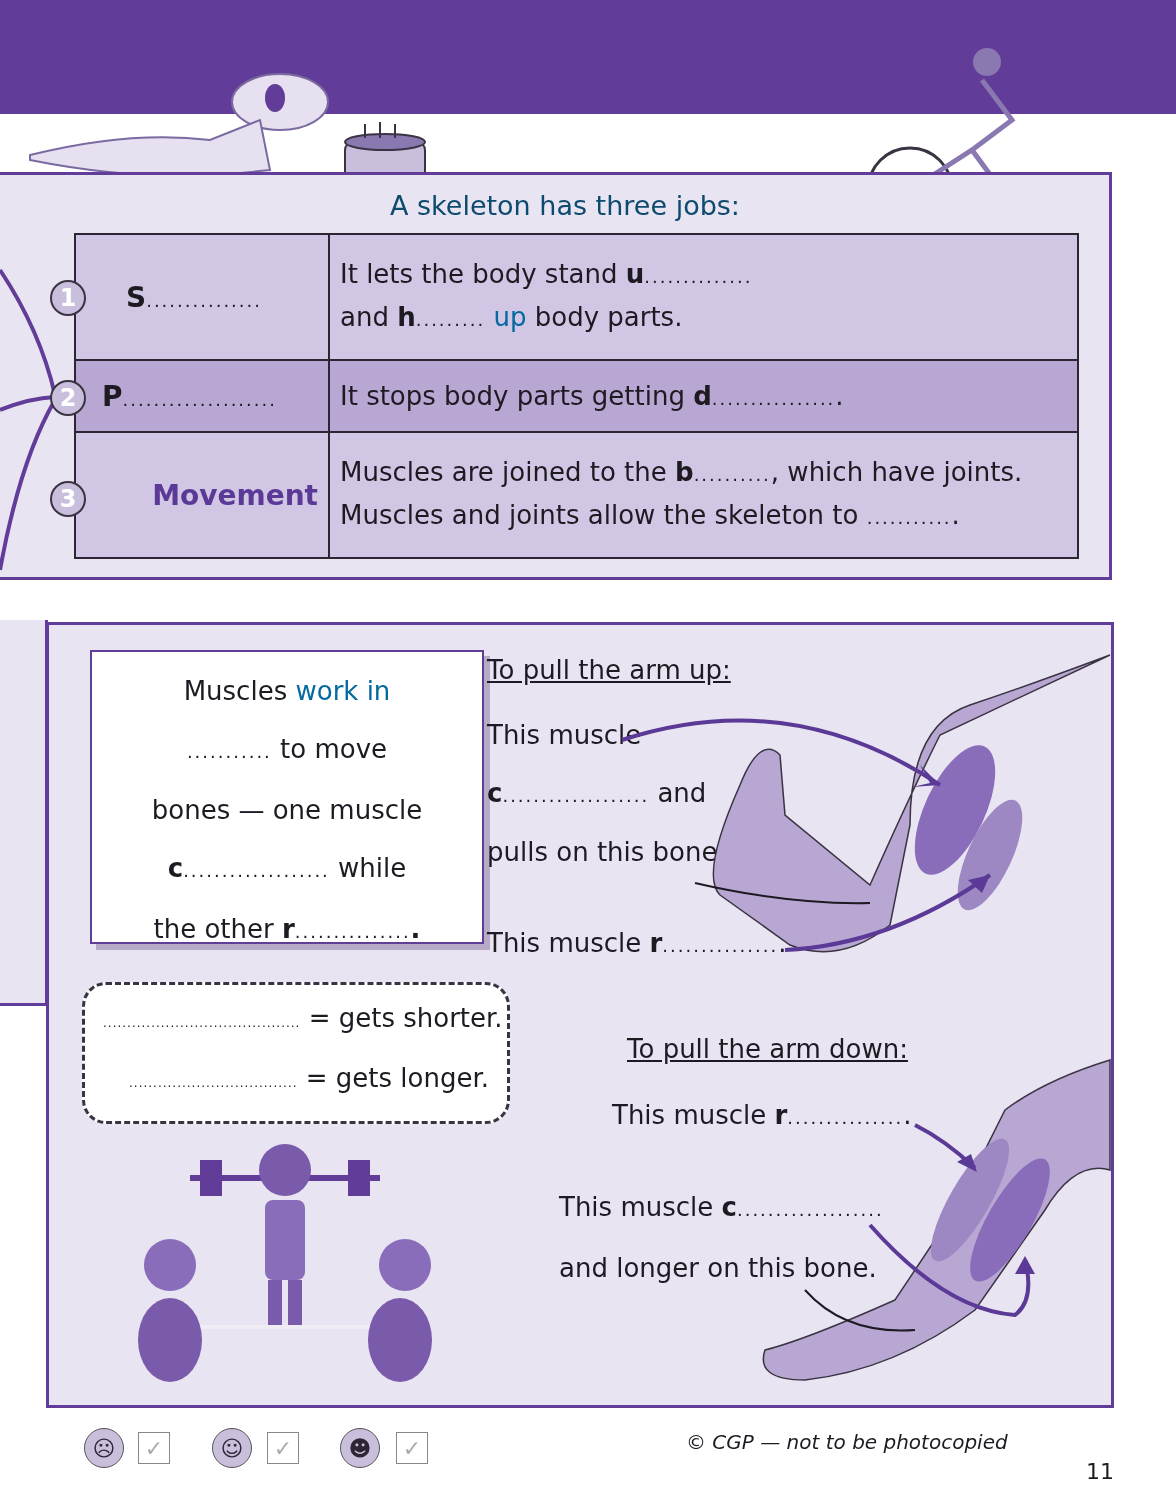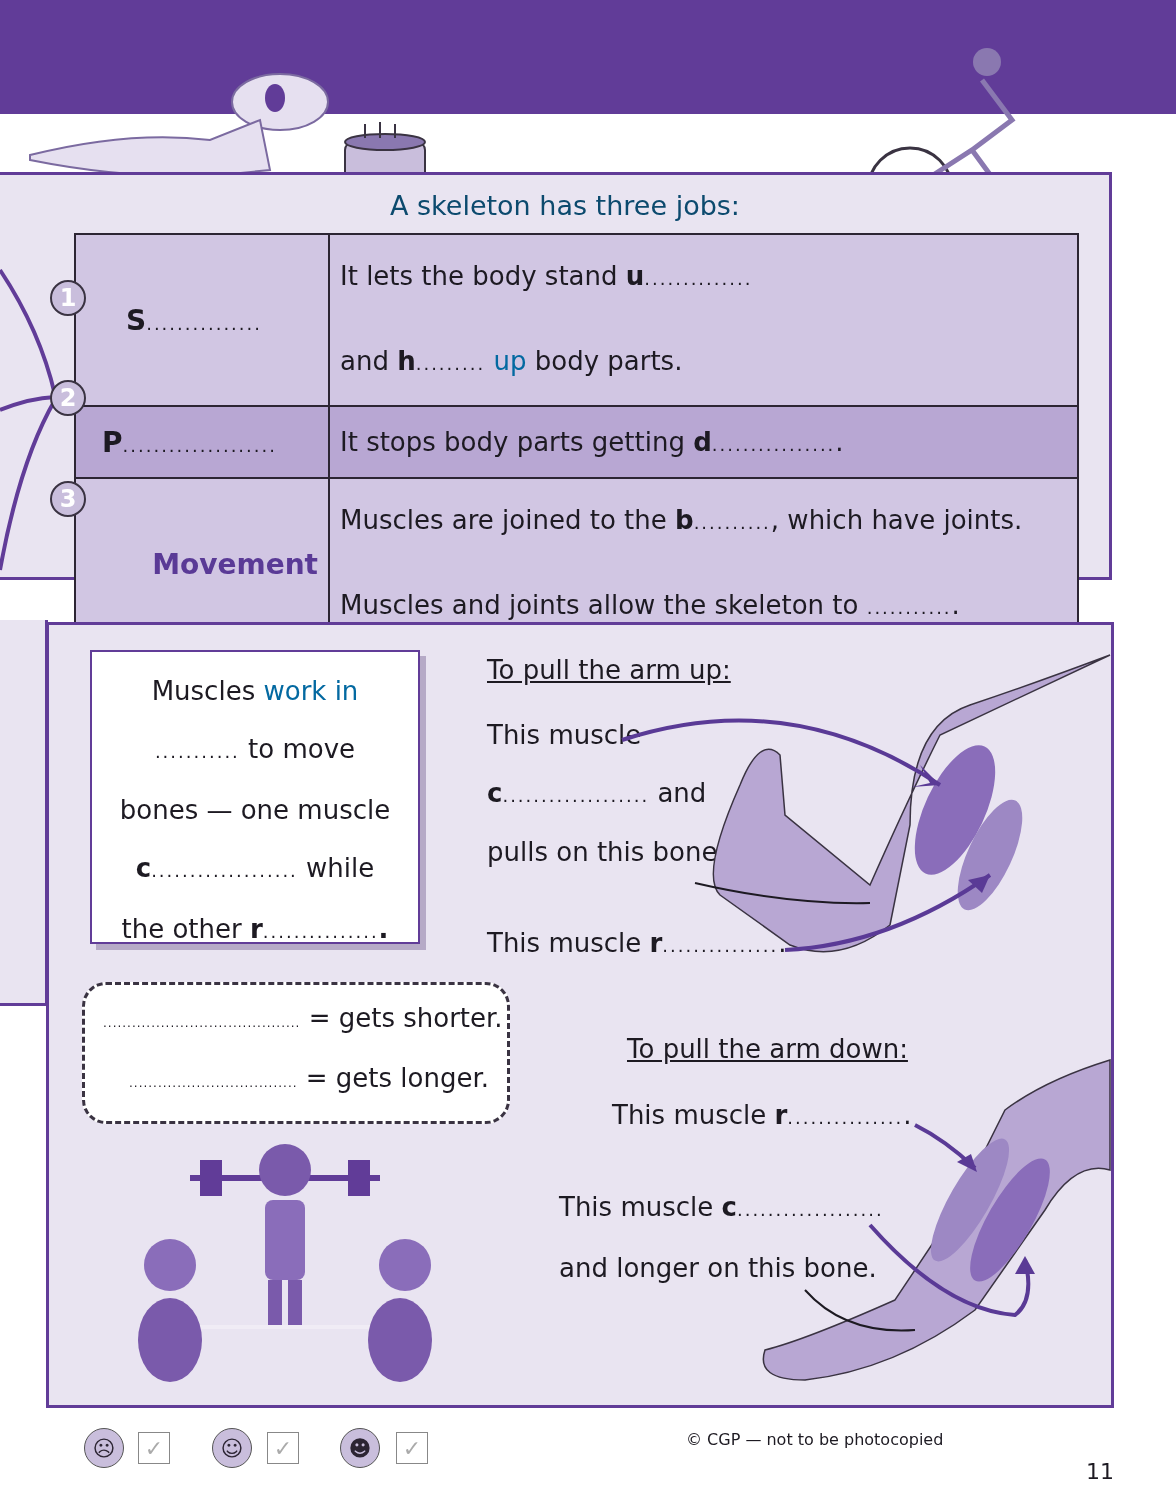--- a/index.html
+++ b/index.html
@@ -20,21 +20,21 @@
   .jobs-title { left: 390px; top: 190px; font-size: 27px; color: #0c4a6e; }
   table.jobs {
     position: absolute; left: 74px; top: 233px; width: 1005px;
     border-collapse: collapse; font-size: 26px;
   }
   table.jobs td { border: 2px solid #2c2533; padding: 0 10px; vertical-align: middle; }
   table.jobs td.name { width: 232px; font-weight: bold; font-size: 28px; }
   tr.r1 td { background: #d1c6e3; height: 124px; }
   tr.r2 td { background: #b8a7d3; height: 70px; }
   tr.r3 td { background: #d1c6e3; height: 124px; }
-  .line { line-height: 82px; }
+  .line { line-height: 40px; }
   .dots { letter-spacing: 2px; font-weight: normal; font-size: 18px; }
   .purple { color: #0369a1; }
   .name-purple { color: #5a3a96; text-align: right; }
   .badge {
     width: 36px; height: 36px; border-radius: 50%;
     background: #c9bedc; border: 2px solid #3a3342;
     color: #ffffff; font-weight: bold; font-size: 24px;
     display: flex; align-items: center; justify-content: center;
     box-sizing: border-box;
   }
@@ -42,21 +42,21 @@
   
   .panel-bottom {
     left: 46px; top: 622px; width: 1068px; height: 786px;
     background: #e9e4f1; border: 3px solid #613c98; box-sizing: border-box;
   }
   .panel-left-strip {
     left: -4px; top: 620px; width: 52px; height: 386px;
     background: #e9e4f1; border-right: 3px solid #613c98; border-bottom: 3px solid #613c98; box-sizing: border-box;
   }
   .work-box {
-    left: 90px; top: 650px; width: 330px; height: 294px;
+    left: 90px; top: 650px; width: 394px; height: 294px;
     background: #ffffff; border: 2px solid #613c98; box-sizing: border-box;
     box-shadow: 6px 6px 0 #b6aac7;
     text-align: center; font-size: 26px; padding-top: 10px;
   }
   .work-box div { line-height: 58px; }
   .fuzzy-box {
     left: 82px; top: 982px; width: 428px; height: 142px;
     background: #ffffff; border: 3px dashed #3a3342; border-radius: 24px; box-sizing: border-box;
     font-size: 26px;
   }
@@ -69,21 +69,21 @@
     width: 40px; height: 40px; border-radius: 50%;
     background: #c9bedc; border: 1px solid #555;
     display: flex; align-items: center; justify-content: center; font-size: 22px; color: #2c2533;
     box-sizing: border-box;
   }
   .tick-box {
     width: 32px; height: 32px; border: 1px solid #888; background: #fff;
     display: flex; align-items: center; justify-content: center; color: #aaa; font-size: 22px;
     box-sizing: border-box;
   }
-  .footer-text { left: 686px; top: 1430px; font-size: 16px; color: #1d1a22; }
+  .footer-text { left: 686px; top: 1430px; font-size: 20px; color: #1d1a22; font-style: italic; }
   .page-num { left: 1086px; top: 1430px; font-size: 22px; color: #1d1a22; margin-top: 29px; }
 </style>
 </head>
 <body>
 
 <div class="abs header-band"></div>
 
 <svg class="abs" style="left:10px;top:60px;" width="330" height="180">
   <ellipse cx="270" cy="42" rx="48" ry="28" fill="#e6e0f0" stroke="#7b6aa0" stroke-width="2"></ellipse>
   <ellipse cx="265" cy="38" rx="10" ry="14" fill="#613c98"></ellipse>

